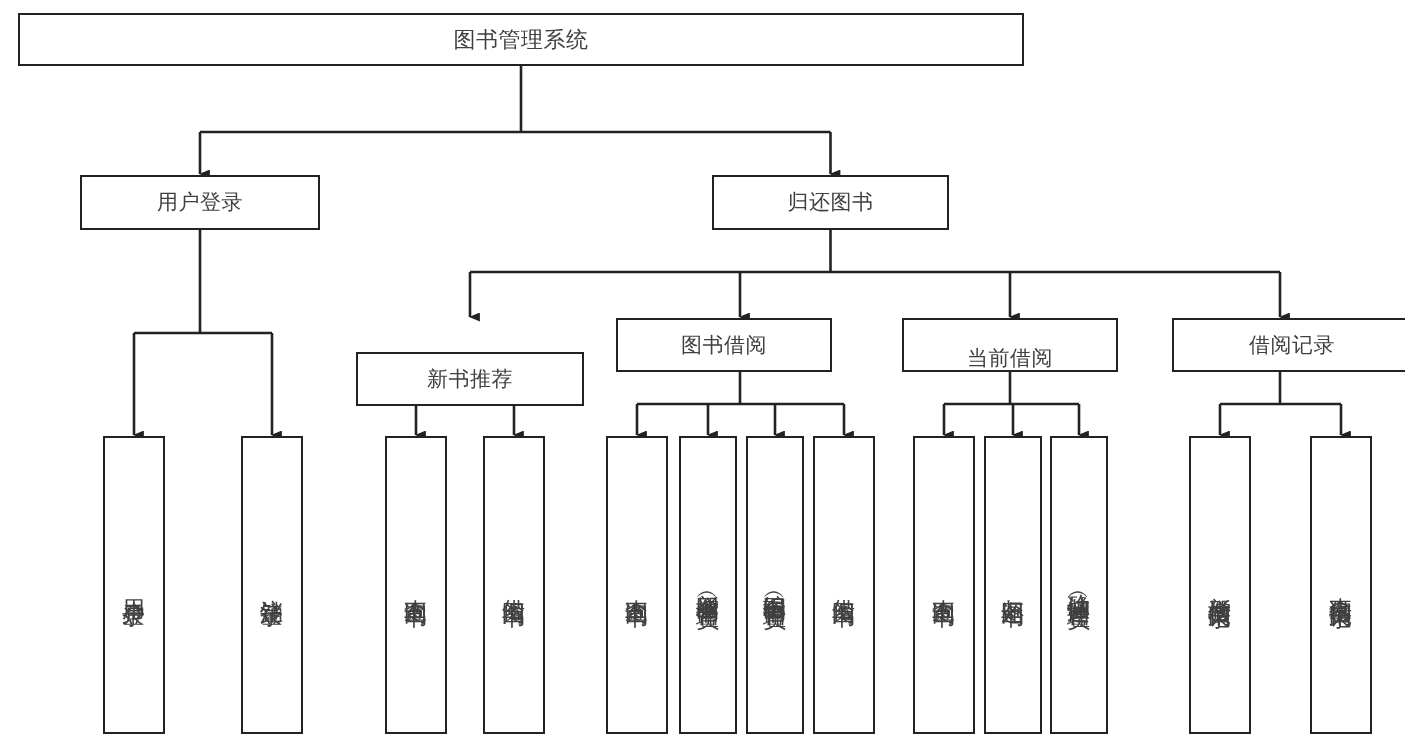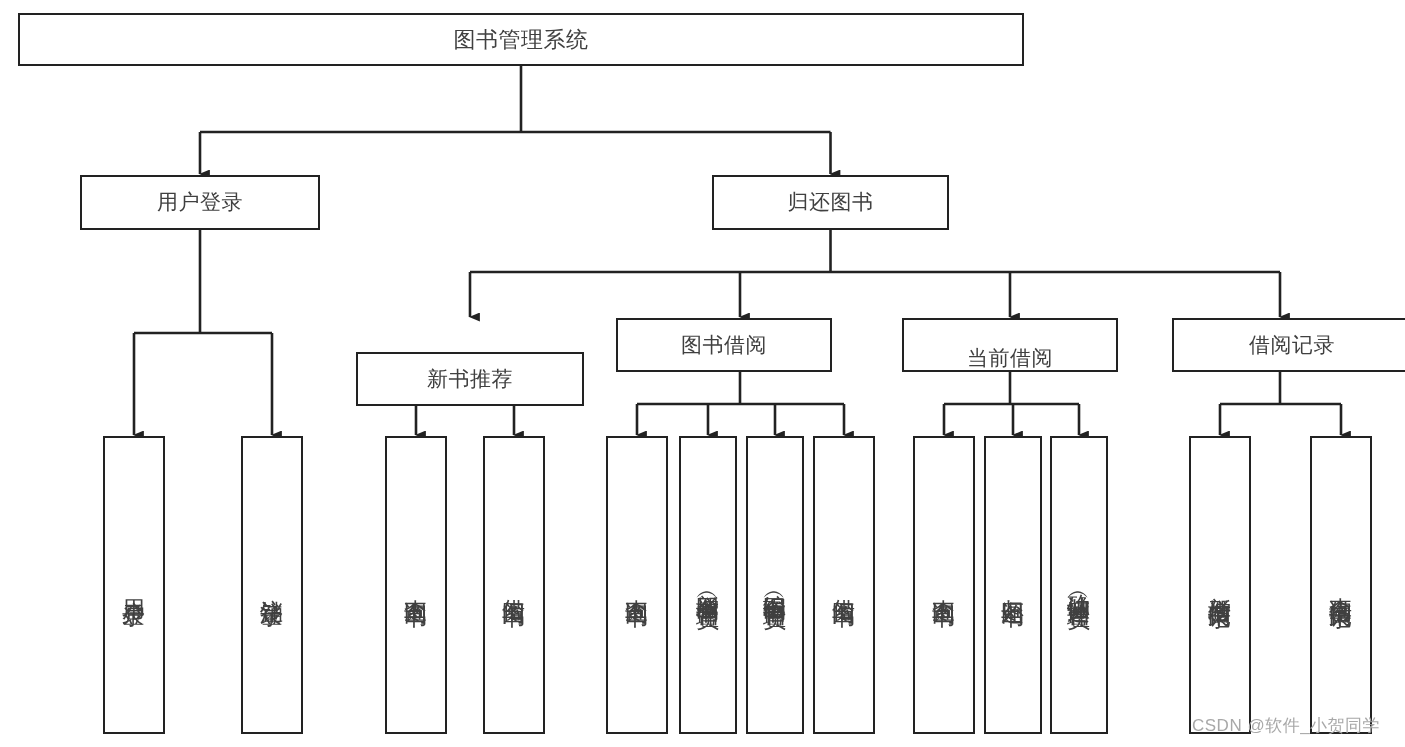--- a/index.html
+++ b/index.html
@@ -169,14 +169,13 @@
       <div class="node vert" style="left: 1050px; top: 436px; width: 58px; height: 298px;">
         <span class="label">确认归还（管理员）</span>
       </div>
       <div class="node vert" style="left: 1189px; top: 436px; width: 62px; height: 298px;">
         <span class="label">新增借阅记录</span>
       </div>
       <div class="node vert" style="left: 1310px; top: 436px; width: 62px; height: 298px;">
         <span class="label">查询借阅记录</span>
       </div>
     </div>
-  <div class="watermark" style="left:1192px; top:714px;">CSDN @软件_小贺同学</div>
 </div>
 
 </body></html>

